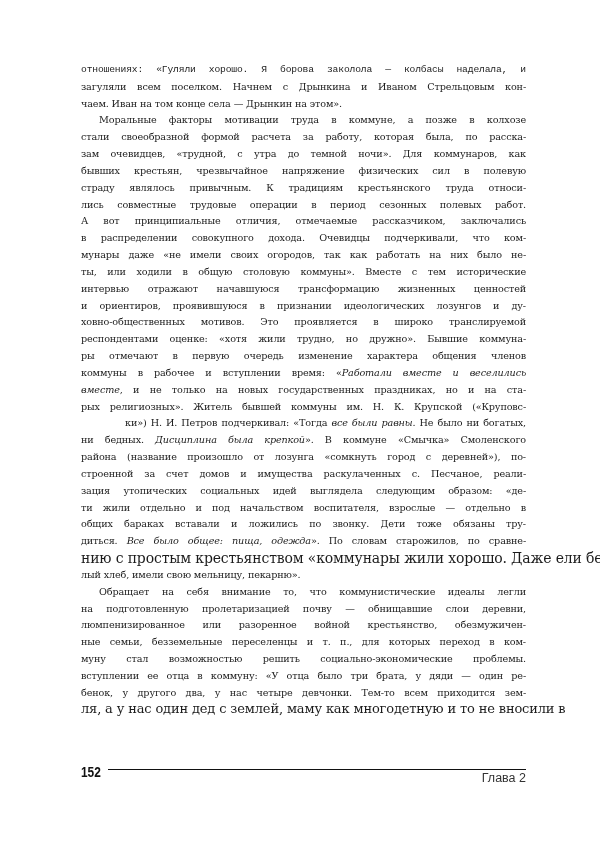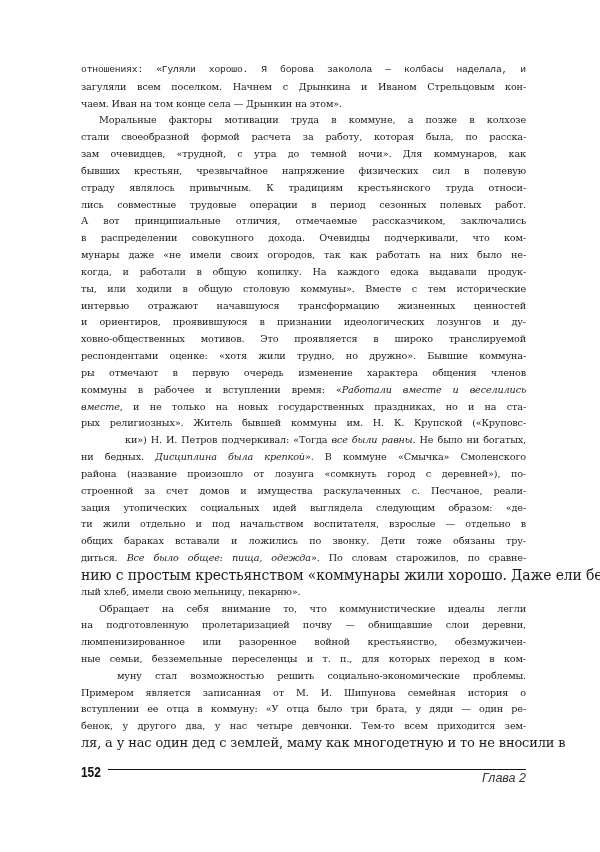--- a/index.html
+++ b/index.html
@@ -21,41 +21,40 @@
   .line em { }
   .footer { position: absolute; left: 81px; top: 764px; width: 445px; height: 20px; }
   .page-num {
     position: absolute; left: 0; top: 0;
     font-family: "Liberation Sans", sans-serif; font-weight: bold;
     font-size: 14px; color: #111; transform: scaleX(0.85); transform-origin: left;
   }
   .rule { position: absolute; left: 27px; right: 0; top: 5px; height: 1.3px; background: #111; }
   .chapter {
     position: absolute; right: 0; top: 7px;
-    font-family: "Liberation Sans", sans-serif; font-style: italic;
+    font-family: "Liberation Sans", sans-serif; 
     font-size: 12.5px; color: #333;
   }
 </style>
 </head>
 <body>
 
 <div class="page" id="body">
     <div class="line" style="line-height: 16.8293px; height: 16.8293px; font-size: 9.67805px; font-family: Liberation Mono, monospace;"><span>отношениях: «Гуляли хорошо. Я борова заколола — колбасы наделала, и</span></div>
     <div class="line" style="line-height: 16.8293px; height: 16.8293px; font-size: 9.67805px;"><span>загуляли всем поселком. Начнем с Дрынкина и Иваном Стрельцовым кон-</span></div>
     <div class="line last" style="line-height: 16.8293px; height: 16.8293px; font-size: 9.67805px;"><span>чаем. Иван на том конце села — Дрынкин на этом».</span></div>
     <div class="line indent" style="line-height: 16.8293px; height: 16.8293px; font-size: 9.67805px;"><span>Моральные факторы мотивации труда в коммуне, а позже в колхозе</span></div>
     <div class="line" style="line-height: 16.8293px; height: 16.8293px; font-size: 9.67805px;"><span>стали своеобразной формой расчета за работу, которая была, по расска-</span></div>
     <div class="line" style="line-height: 16.8293px; height: 16.8293px; font-size: 9.67805px;"><span>зам очевидцев, «трудной, с утра до темной ночи». Для коммунаров, как</span></div>
     <div class="line" style="line-height: 16.8293px; height: 16.8293px; font-size: 9.67805px;"><span>бывших крестьян, чрезвычайное напряжение физических сил в полевую</span></div>
     <div class="line" style="line-height: 16.8293px; height: 16.8293px; font-size: 9.67805px;"><span>страду являлось привычным. К традициям крестьянского труда относи-</span></div>
     <div class="line" style="line-height: 16.8293px; height: 16.8293px; font-size: 9.67805px;"><span>лись совместные трудовые операции в период сезонных полевых работ.</span></div>
     <div class="line" style="line-height: 16.8293px; height: 16.8293px; font-size: 9.67805px;"><span>А вот принципиальные отличия, отмечаемые рассказчиком, заключались</span></div>
     <div class="line" style="line-height: 16.8293px; height: 16.8293px; font-size: 9.67805px;"><span>в распределении совокупного дохода. Очевидцы подчеркивали, что ком-</span></div>
     <div class="line" style="line-height: 16.8293px; height: 16.8293px; font-size: 9.67805px;"><span>мунары даже «не имели своих огородов, так как работать на них было не-</span></div>
-    <div class="line" style="line-height: 16.8293px; height: 16.8293px; font-size: 9.67805px;"><span>когда, и работали в общую копилку. На каждого едока выдавали продук-</span></div>
     <div class="line" style="line-height: 16.8293px; height: 16.8293px; font-size: 9.67805px;"><span>ты, или ходили в общую столовую коммуны». Вместе с тем исторические</span></div>
     <div class="line" style="line-height: 16.8293px; height: 16.8293px; font-size: 9.67805px;"><span>интервью отражают начавшуюся трансформацию жизненных ценностей</span></div>
     <div class="line" style="line-height: 16.8293px; height: 16.8293px; font-size: 9.67805px;"><span>и ориентиров, проявившуюся в признании идеологических лозунгов и ду-</span></div>
     <div class="line" style="line-height: 16.8293px; height: 16.8293px; font-size: 9.67805px;"><span>ховно-общественных мотивов. Это проявляется в широко транслируемой</span></div>
     <div class="line" style="line-height: 16.8293px; height: 16.8293px; font-size: 9.67805px;"><span>респондентами оценке: «хотя жили трудно, но дружно». Бывшие коммуна-</span></div>
     <div class="line" style="line-height: 16.8293px; height: 16.8293px; font-size: 9.67805px;"><span>ры отмечают в первую очередь изменение характера общения членов</span></div>
     <div class="line" style="line-height: 16.8293px; height: 16.8293px; font-size: 9.67805px;"><span>коммуны в рабочее и вступлении время: «</span><em>Работали вместе и веселились</em></div>
     <div class="line" style="line-height: 16.8293px; height: 16.8293px; font-size: 9.67805px;"><em>вместе</em><span>, и не только на новых государственных праздниках, но и на ста-</span></div>
     <div class="line" style="line-height: 16.8293px; height: 16.8293px; font-size: 9.67805px;"><span>рых религиозных». Житель бывшей коммуны им. Н. К. Крупской («Круповс-</span></div>
     <div class="line" style="line-height: 16.8293px; height: 16.8293px; font-size: 9.67805px; margin-left: 44px;"><span>ки») Н. И. Петров подчеркивал: «Тогда </span><em>все были равны</em><span>. Не было ни богатых,</span></div>
@@ -65,22 +64,21 @@
     <div class="line" style="line-height: 16.8293px; height: 16.8293px; font-size: 9.67805px;"><span>зация утопических социальных идей выглядела следующим образом: «де-</span></div>
     <div class="line" style="line-height: 16.8293px; height: 16.8293px; font-size: 9.67805px;"><span>ти жили отдельно и под начальством воспитателя, взрослые — отдельно в</span></div>
     <div class="line" style="line-height: 16.8293px; height: 16.8293px; font-size: 9.67805px;"><span>общих бараках вставали и ложились по звонку. Дети тоже обязаны тру-</span></div>
     <div class="line" style="line-height: 16.8293px; height: 16.8293px; font-size: 9.67805px;"><span>диться. </span><em>Все было общее: пища, одежда</em><span>». По словам старожилов, по сравне-</span></div>
     <div class="line" style="line-height: 16.8293px; height: 16.8293px; font-size: 14px;"><span>нию с простым крестьянством «коммунары жили хорошо. Даже ели бе-</span></div>
     <div class="line last" style="line-height: 16.8293px; height: 16.8293px; font-size: 9.67805px;"><span>лый хлеб, имели свою мельницу, пекарню».</span></div>
     <div class="line indent" style="line-height: 16.8293px; height: 16.8293px; font-size: 9.67805px;"><span>Обращает на себя внимание то, что коммунистические идеалы легли</span></div>
     <div class="line" style="line-height: 16.8293px; height: 16.8293px; font-size: 9.67805px;"><span>на подготовленную пролетаризацией почву — обнищавшие слои деревни,</span></div>
     <div class="line" style="line-height: 16.8293px; height: 16.8293px; font-size: 9.67805px;"><span>люмпенизированное или разоренное войной крестьянство, обезмужичен-</span></div>
     <div class="line" style="line-height: 16.8293px; height: 16.8293px; font-size: 9.67805px;"><span>ные семьи, безземельные переселенцы и т. п., для которых переход в ком-</span></div>
-    <div class="line" style="line-height: 16.8293px; height: 16.8293px; font-size: 9.67805px; margin-left: 36px;"><span>муну стал возможностью решить социально-экономические проблемы.</span></div>
-    <div class="line" style="line-height: 16.8293px; height: 16.8293px; font-size: 9.67805px;"><span>Примером является записанная от М. И. Шипунова семейная история о</span></div>
+    <div class="line" style="line-height: 16.8293px; height: 16.8293px; font-size: 9.67805px;"><span>муну стал возможностью решить социально-экономические проблемы.</span></div>
     <div class="line" style="line-height: 16.8293px; height: 16.8293px; font-size: 9.67805px;"><span>вступлении ее отца в коммуну: «У отца было три брата, у дяди — один ре-</span></div>
     <div class="line" style="line-height: 16.8293px; height: 16.8293px; font-size: 9.67805px;"><span>бенок, у другого два, у нас четыре девчонки. Тем-то всем приходится зем-</span></div>
     <div class="line" style="line-height: 16.8293px; height: 16.8293px; font-size: 13px;"><span>ля, а у нас один дед с землей, маму как многодетную и то не вносили в</span></div>
   </div>
 
 <div class="footer">
   <span class="page-num">152</span>
   <div class="rule"></div>
   <span class="chapter">Глава 2</span>
 </div>

